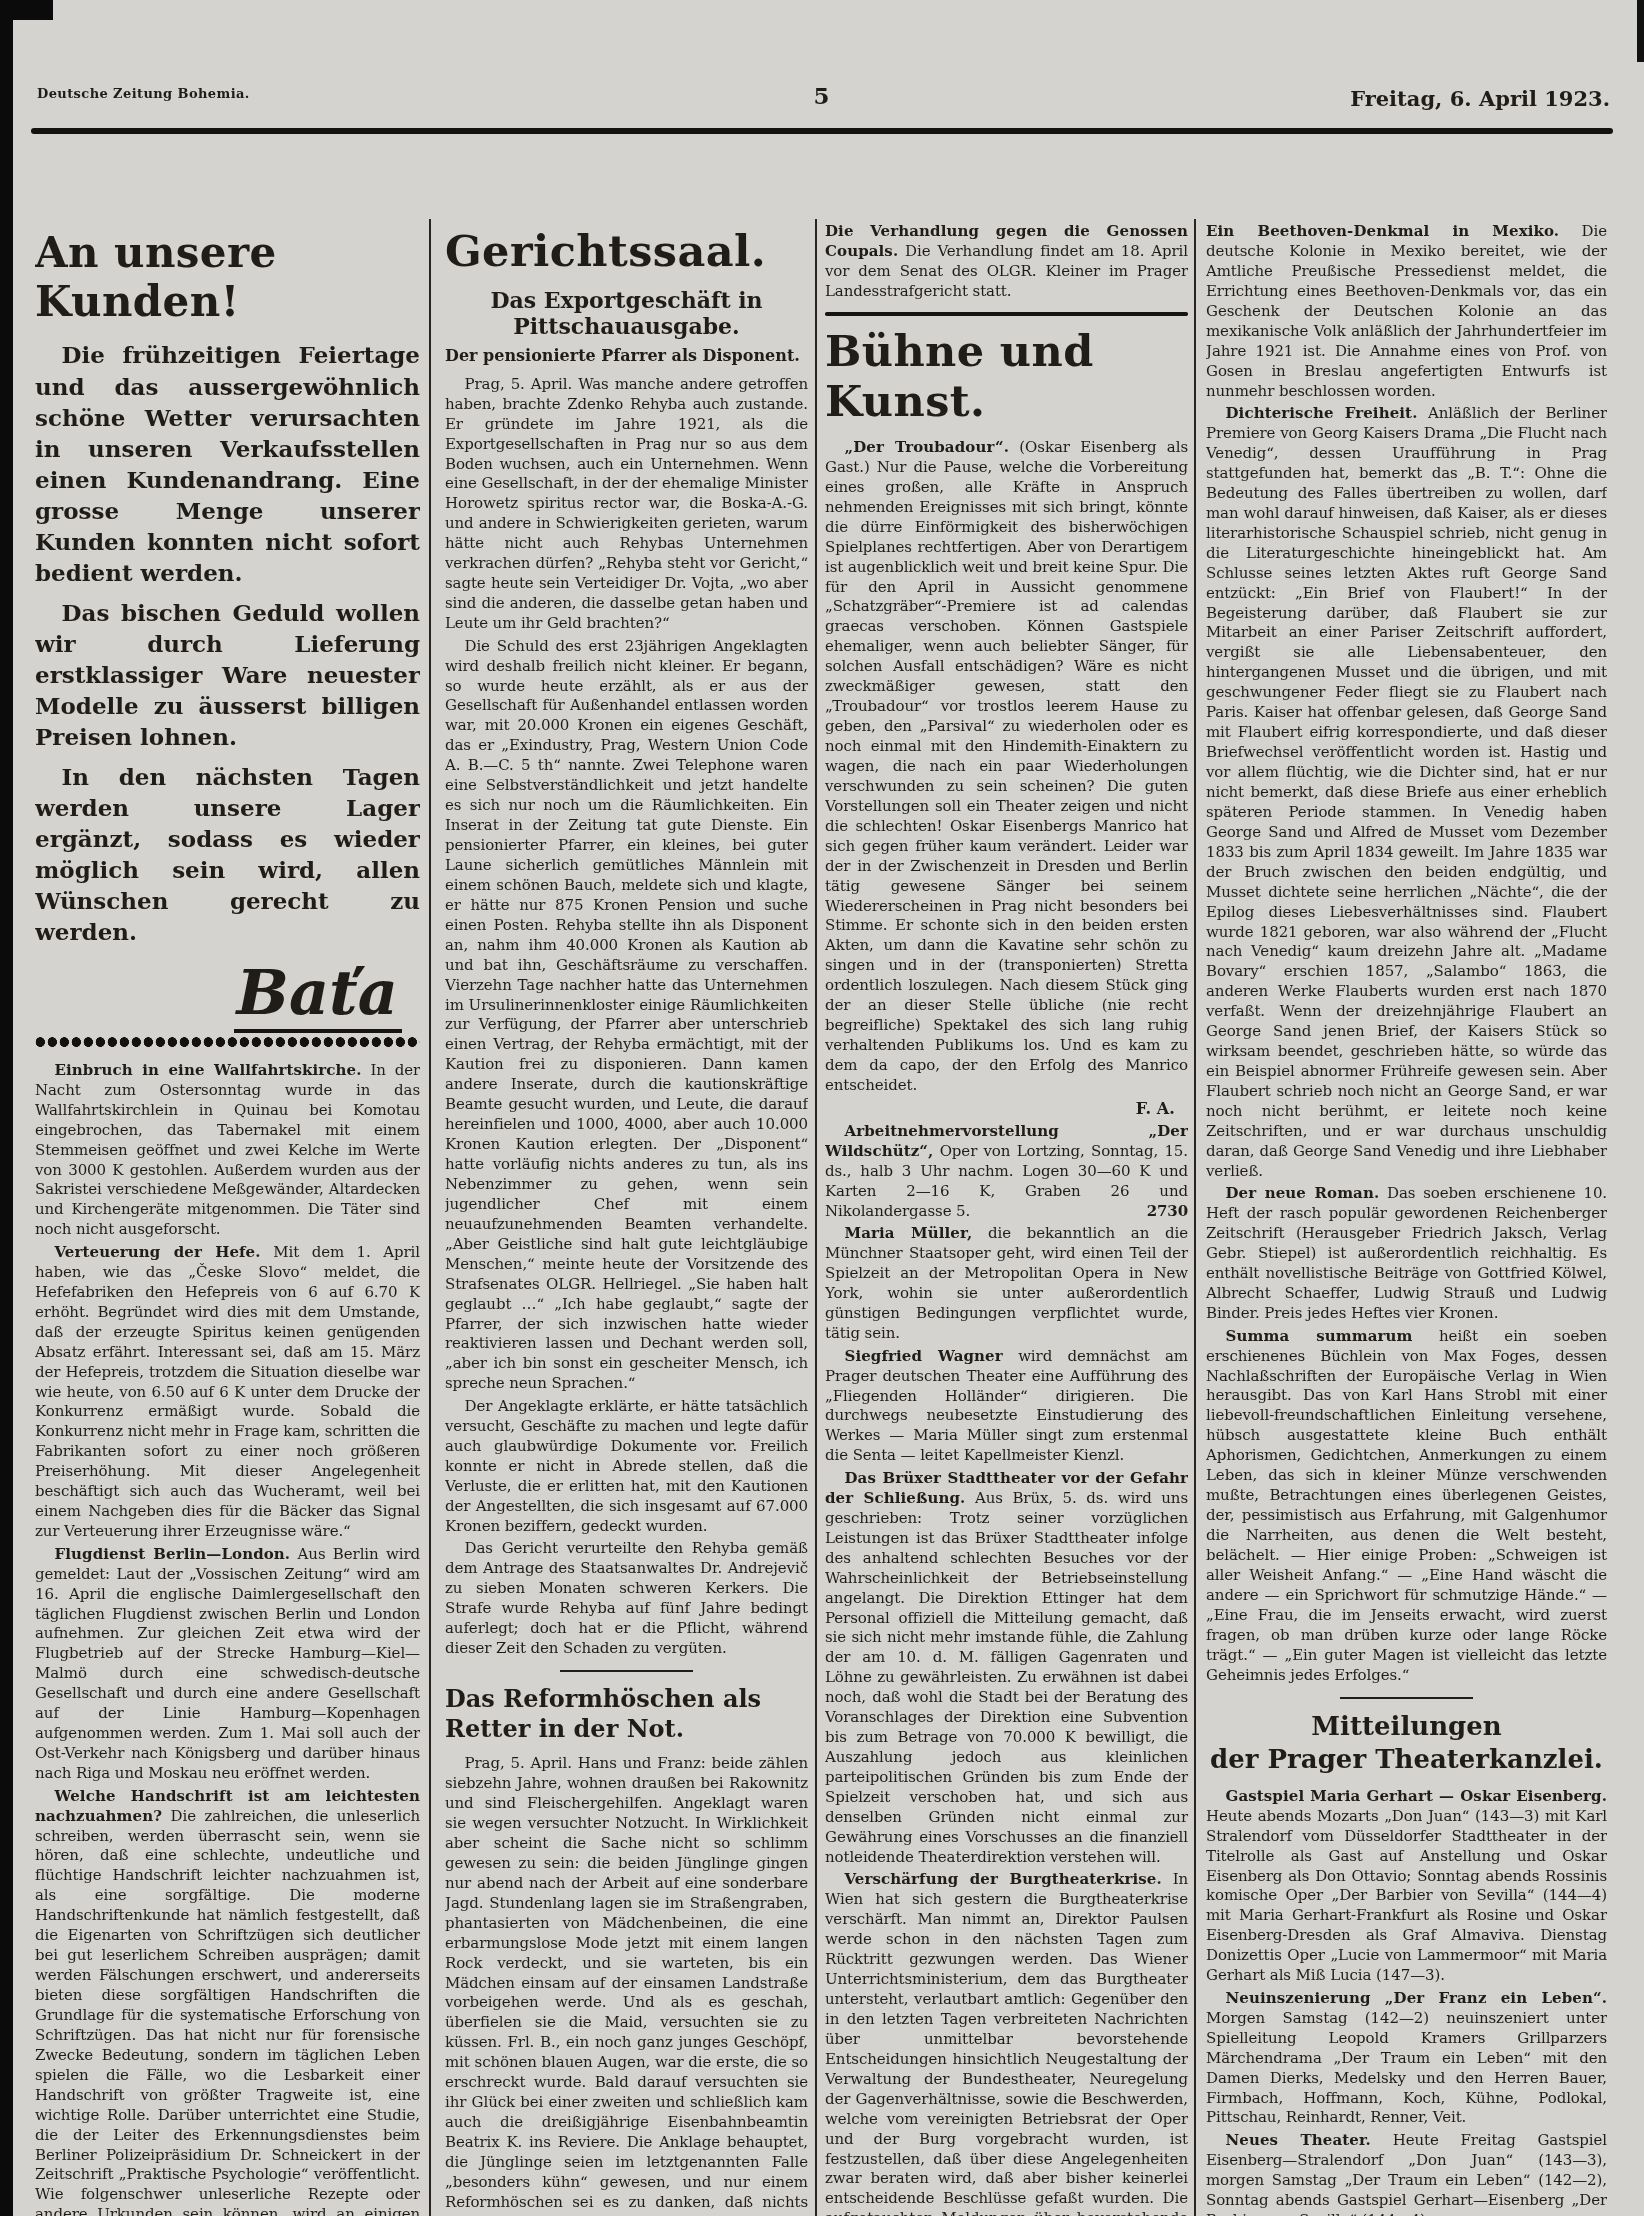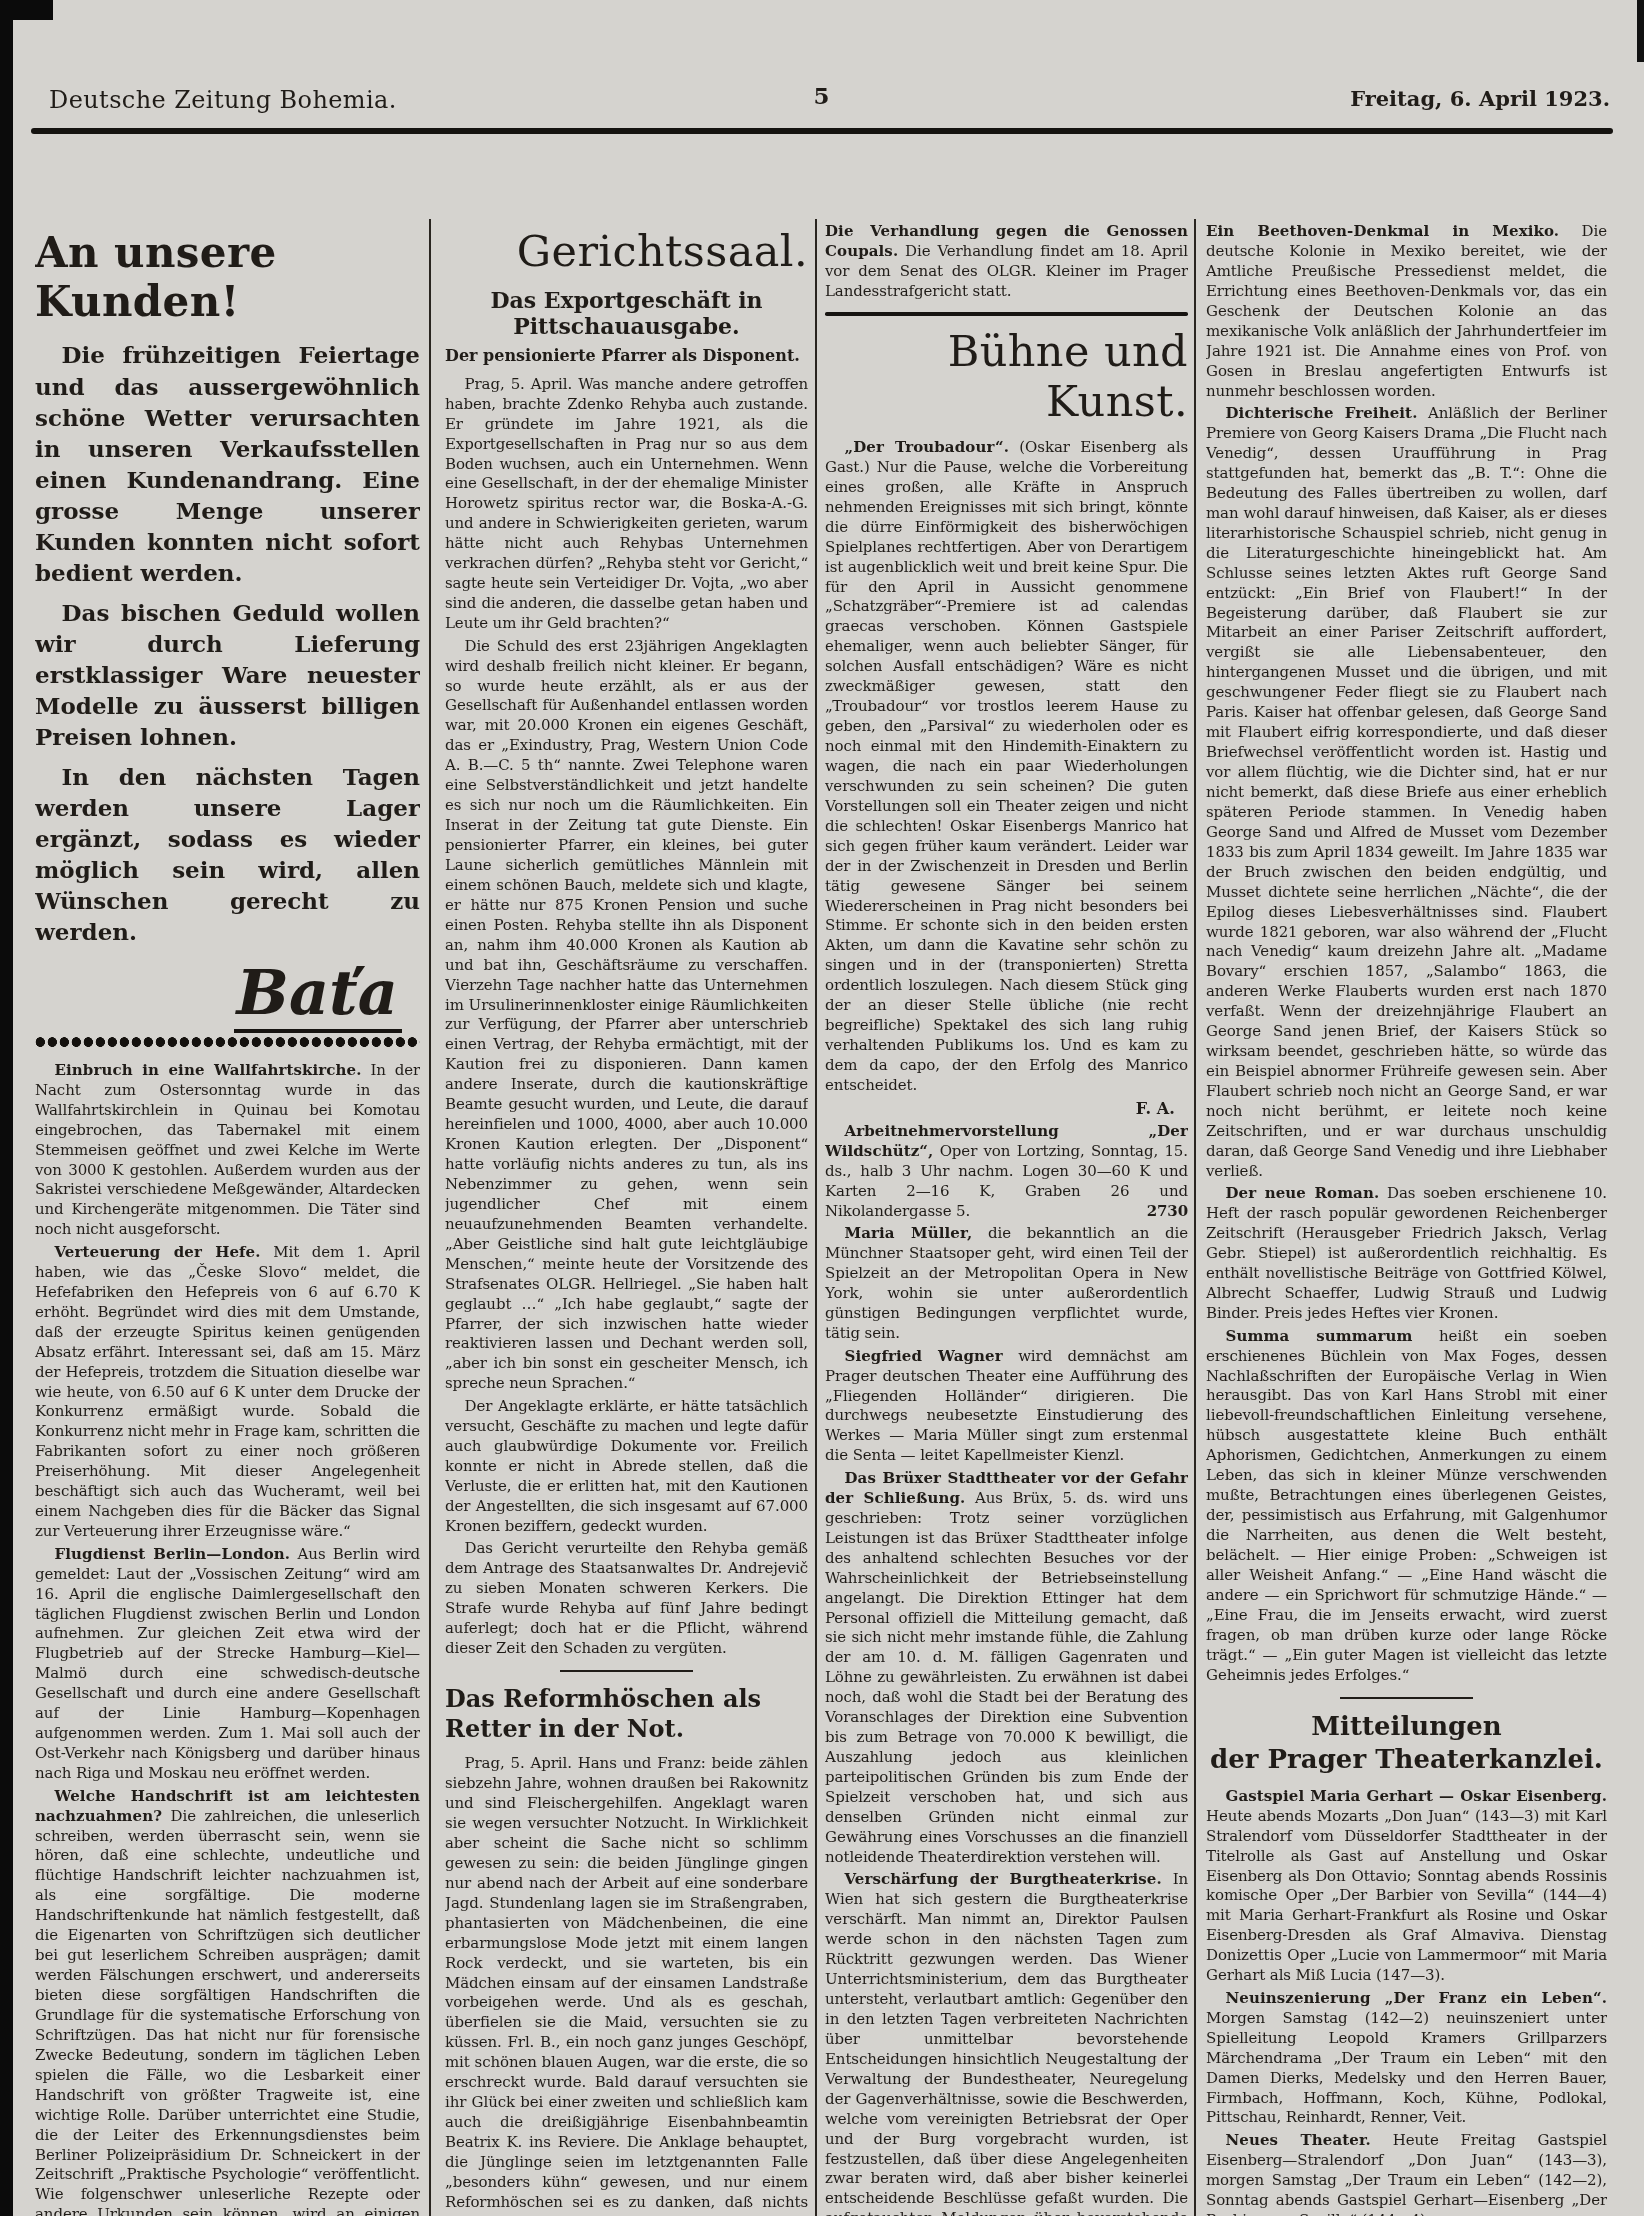--- a/index.html
+++ b/index.html
@@ -4,21 +4,21 @@
 <style>
   html,body{margin:0;padding:0;background:#555;}
   .page{position:relative;width:1645px;height:2416px;background:#d5d3cf;overflow:hidden;
         font-family:"DejaVu Serif","Liberation Serif",serif;color:#201c18;}
   
   .edge-left{position:absolute;left:0;top:0;width:13.3px;height:100%;background:#0b0b0b;}
   .edge-topleft{position:absolute;left:0;top:0;width:53px;height:20.4px;background:#0b0b0b;}
   .edge-topright{position:absolute;right:0;top:0;width:8px;height:62px;background:#111;}
   
   .mast{position:absolute;top:82px;left:33px;right:35px;height:31px;}
-  .mast .paper{position:absolute;left:16px;top:3.5px;font-size:24px;font-weight:normal;letter-spacing:0.4px;}
+  .mast .paper{position:absolute;left:4px;top:3.5px;font-size:13px;font-weight:bold;letter-spacing:0.4px;}
   .mast .pgnum{position:absolute;left:50%;transform:translateX(-50%);top:0;font-size:23px;font-weight:bold;}
   .mast .date{position:absolute;right:0;top:3.5px;font-size:21px;font-weight:bold;}
   .headrule{position:absolute;top:128px;left:31px;width:1582px;height:6.2px;background:#151310;border-radius:3.1px;}
   
   .col{position:absolute;top:222px;height:2163px;overflow:hidden;text-align:justify;}
   .c1{left:35px;width:385px;}
   .c2{left:445px;width:363px;}
   .c3{left:825px;width:363px;}
   .c4{left:1206px;width:401px;}
   .vsep{position:absolute;top:219px;width:1.8px;height:2168px;background:#2a2520;}
@@ -28,21 +28,21 @@
   p.nofirst{text-indent:0;}
   
   .adhead{font-size:42px;font-weight:bold;text-align:left;margin:6.2px 0 13.3px 0;letter-spacing:0.4px;}
   .adp{font-size:23px;font-weight:bold;line-height:1.35;text-indent:26.6px;margin:0 0 8.9px 0;}
   .bata{font-size:62px;font-weight:bold;font-style:italic;text-align:right;margin:4.4px 17.7px 2.7px 0;}
   .bata span{border-bottom:4.4px solid #171411;padding:0 4.4px 0 2.7px;}
   .dots{height:11.5px;margin:7px 0 13.3px 0;background-image:radial-gradient(circle at 5.3px 5.8px,#14110e 4.4px,transparent 4.9px);background-size:12px 11.5px;background-repeat:repeat-x;}
   .hr-small{width:133px;height:1.8px;background:#201c18;margin:11.5px auto;}
   .hr-full{height:3.5px;background:#171411;margin:10.6px 0;border-radius:1.8px;}
   
-  .bighead{font-size:43px;font-weight:normal;text-align:right;margin:3.5px 0 11.5px 0;letter-spacing:0.4px;}
+  .bighead{font-size:43px;font-weight:bold;text-align:left;margin:3.5px 0 11.5px 0;letter-spacing:0.4px;}
   .sub1{font-size:22px;font-weight:bold;text-align:center;margin:0 0 6.2px 0;line-height:1.2;}
   .sub2{font-size:16px;font-weight:bold;text-align:left;margin:0 0 9.8px 0;}
   .arthead{font-size:24px;font-weight:bold;text-align:left;line-height:1.25;margin:4.4px 0 10.6px 0;}
   .sig{font-size:16px;font-weight:bold;text-align:right;margin:0 13.3px 4.4px 0;}
   .num{float:right;font-weight:bold;}
   
   .mithead{font-size:26px;font-weight:bold;text-align:center;line-height:1.25;margin:11.5px 0 11.5px 0;}
 </style>
 </head>
 <body>

